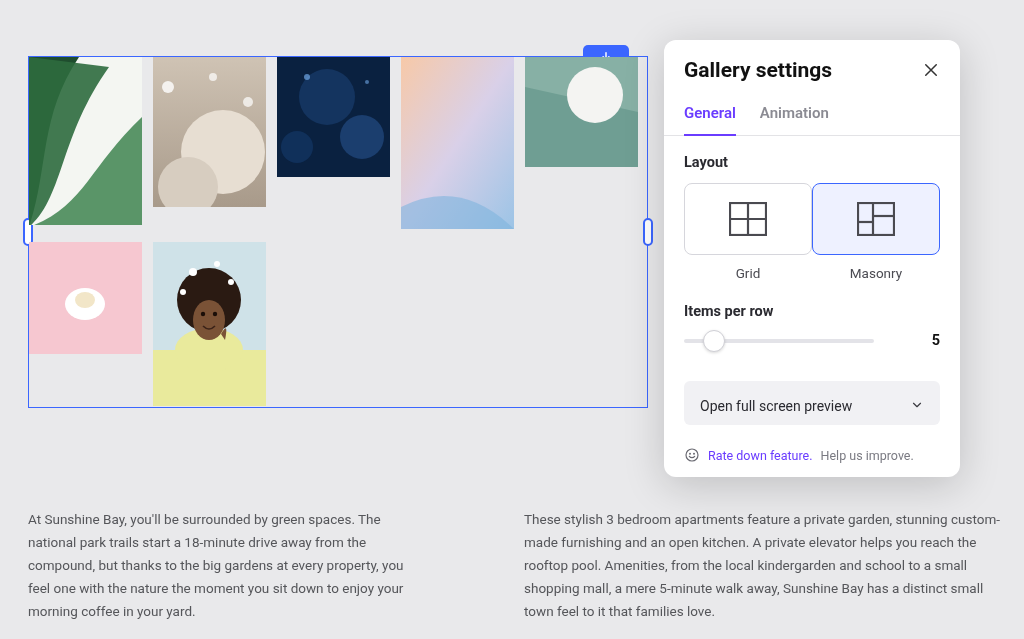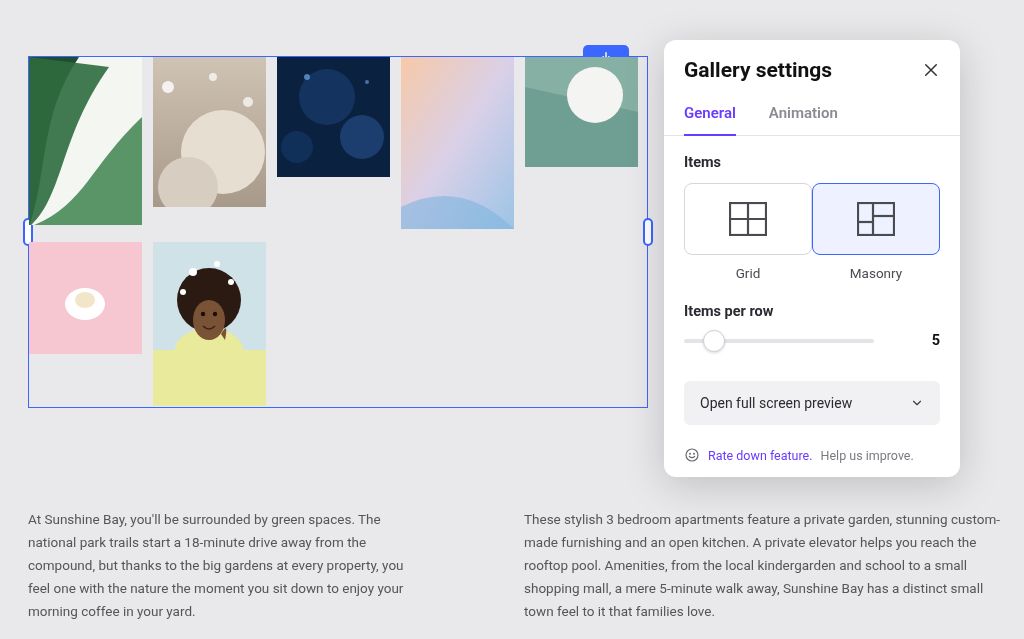--- a/index.html
+++ b/index.html
@@ -97,21 +97,21 @@
   color: #111;
 }
 .close-x {
   width: 18px; height: 18px;
   position: relative;
   cursor: pointer;
   color: #333;
 }
 .tabs {
   display: flex;
-  gap: 33px;
+  gap: 24px;
   padding: 0 20px;
   border-bottom: 1px solid #e3e3e6;
   text-align: right;
 }
 .tab {
   padding: 10px 0 12px 0;
   font-size: 15px;
   font-weight: 600;
   color: #8b8b93;
   cursor: pointer;
@@ -181,23 +181,23 @@
   color: #111;
   min-width: 48px;
   text-align: right;
 }
 .select-box {
   margin-top: 10px;
   background: #f1f1f4;
   border-radius: 6px;
   height: 44px;
   display: flex;
-  align-items: center;
+  align-items: flex-start;
   justify-content: space-between;
-  padding: 0 16px;
+  padding: 17px 16px;
   font-size: 14px;
   color: #2a2a30;
   cursor: pointer;
 }
 .rate-row {
   padding: 18px 20px 0 20px;
   font-size: 12.5px;
   color: #6a3cff;
   display: flex;
   align-items: center;
@@ -316,21 +316,21 @@
         </svg>
     </div>
   </div>
 
   <div class="tabs">
     <div class="tab active">General</div>
     <div class="tab">Animation</div>
   </div>
 
   <div class="section">
-    <div class="sec-label">Items</div>
+    <div class="sec-label">Layout</div>
     <div class="layout-row">
       <div class="layout-card">
         <div class="layout-box">
           <svg width="38" height="34" viewBox="0 0 38 34" fill="none" stroke="#4a4a50" stroke-width="2.2">
               <rect x="1" y="1" width="36" height="32"></rect>
               <line x1="19" y1="1" x2="19" y2="33"></line>
               <line x1="1" y1="17" x2="37" y2="17"></line>
             </svg>
         </div>
         <div class="layout-name">Grid</div>

